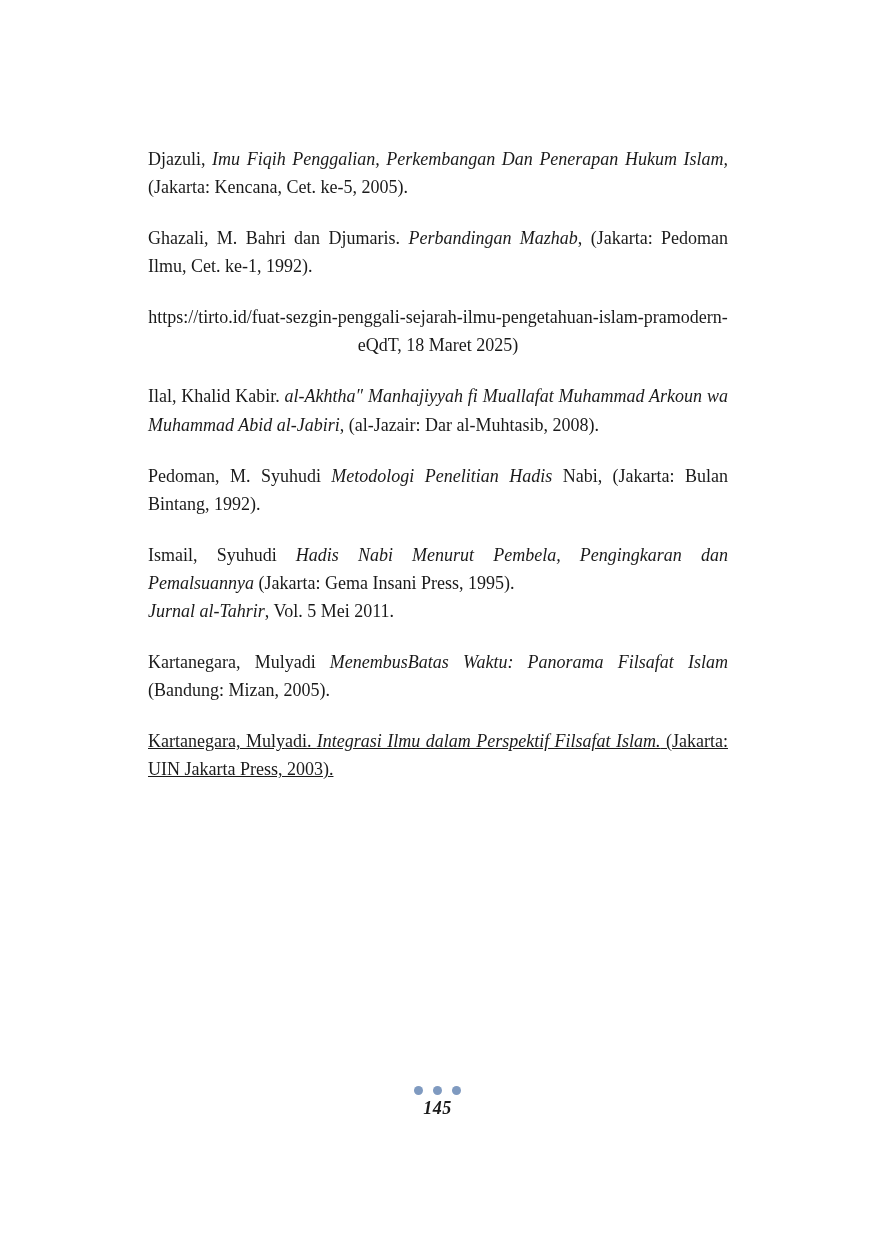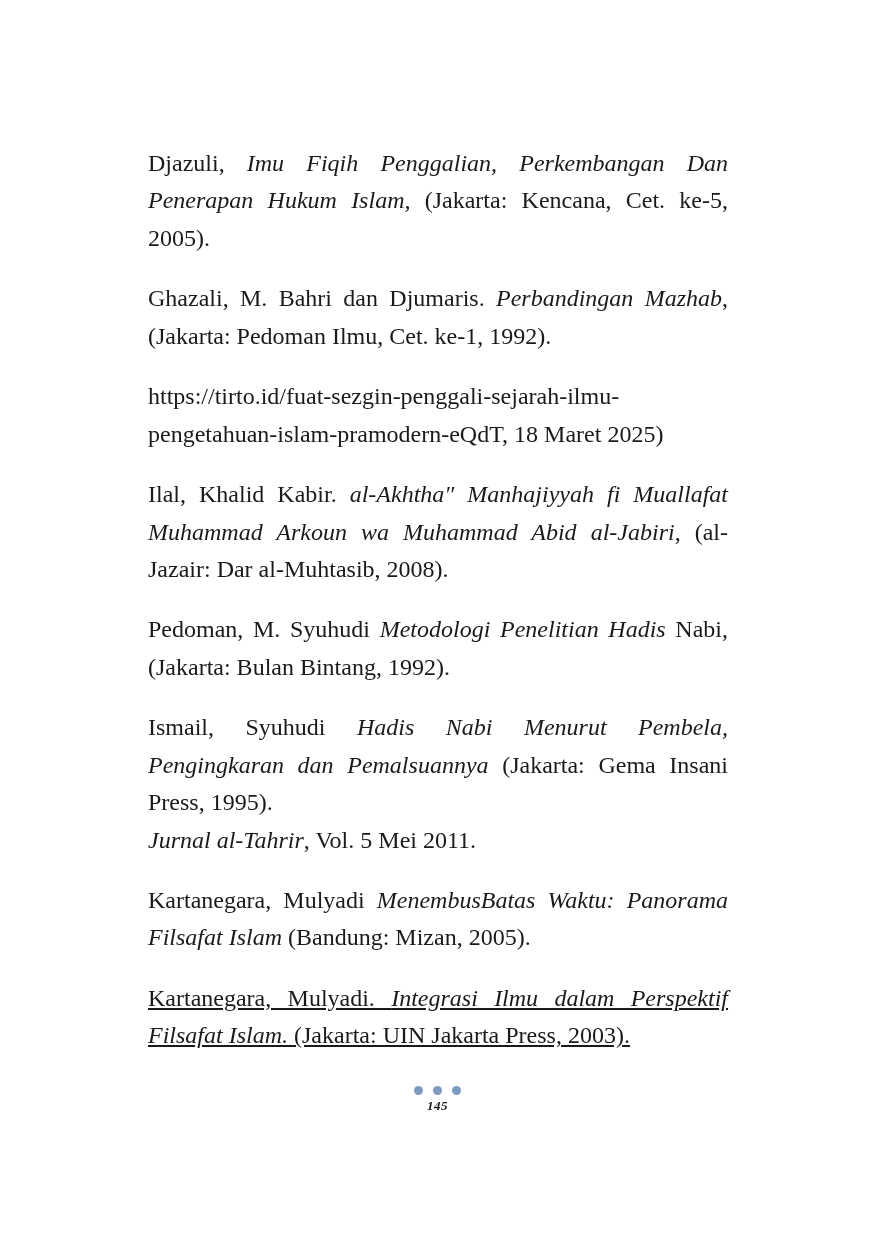--- a/index.html
+++ b/index.html
@@ -19,34 +19,34 @@
     box-sizing: border-box;
     overflow: hidden;
   }
   .text-block {
     position: absolute;
     left: 148px;
     top: 145px;
     width: 580px;
   }
   .entry {
-    font-size: 24px;
+    font-size: 18px;
     line-height: 1.56;
     text-align: justify;
     text-justify: inter-word;
     margin: 0 0 23px 0;
     hyphens: none;
     -webkit-hyphens: none;
   }
   .entry:last-child {
     margin-bottom: 0;
     text-decoration: underline;
   }
   .entry.nojust {
-    text-align: left;
+    text-align: center;
     margin-top: 20px;
   }
   i, .it {
     font-style: italic;
   }
   .footer {
     position: absolute;
     left: 0;
     top: 1086px;
     width: 875px;
@@ -62,21 +62,21 @@
     width: 9px;
     height: 9px;
     border-radius: 50%;
     background: #7f9ac0;
     display: block;
   }
   .pageno {
     font-family: "Liberation Serif", "DejaVu Serif", serif;
     font-style: italic;
     font-weight: bold;
-    font-size: 13px;
+    font-size: 18px;
     color: #1b1b1b;
     letter-spacing: 0.5px;
   }
 </style>
 </head>
 <body style="background: rgb(255, 255, 255);">
 
 <div class="page">
 
   <div class="text-block">

